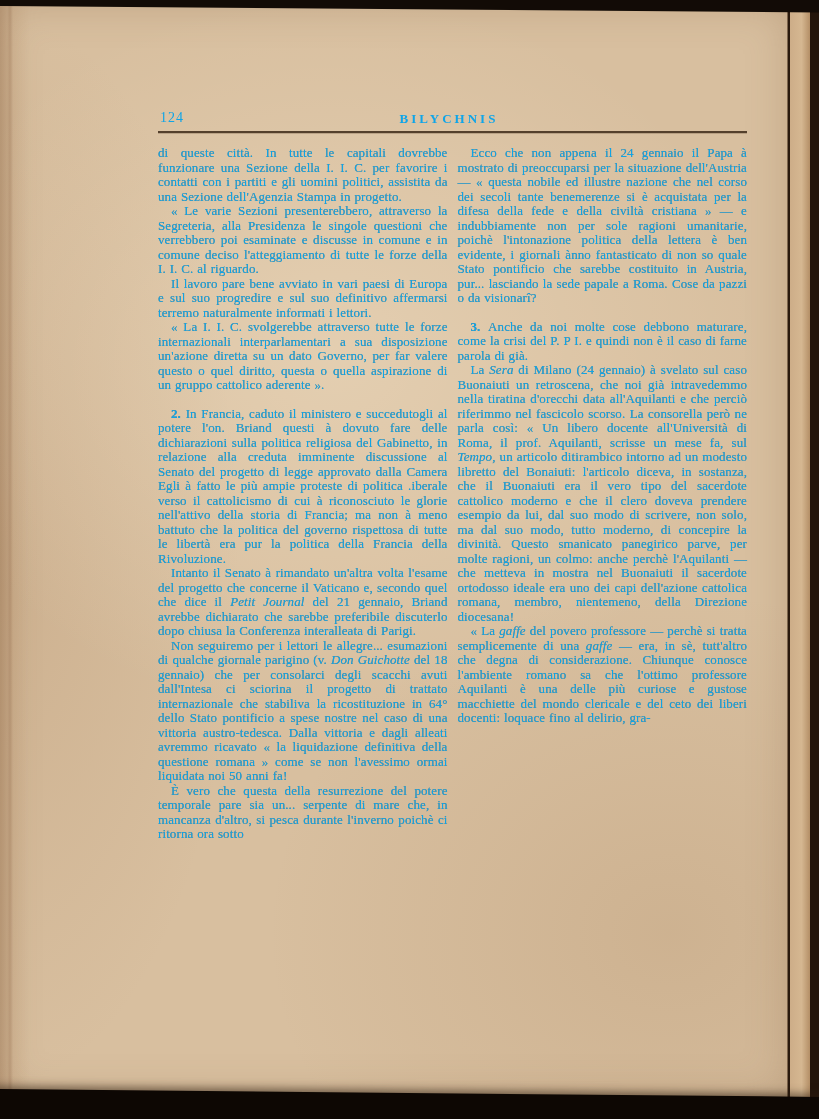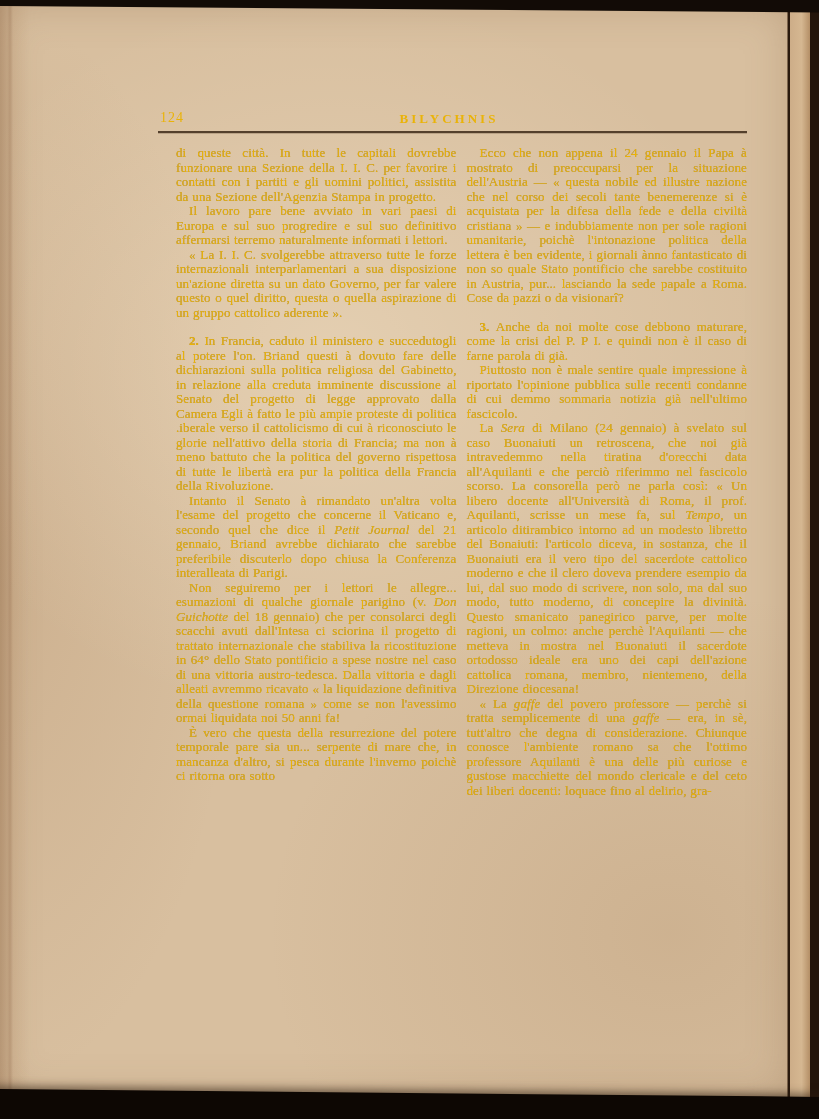--- a/index.html
+++ b/index.html
@@ -29,26 +29,26 @@
     background:rgba(140,100,65,.30);filter:blur(1px);pointer-events:none;
   }
   
   .page-gap-line{position:absolute;top:0;bottom:14px;right:29px;width:3px;background:rgba(60,38,20,.55);}
   .fore-edge{position:absolute;top:0;bottom:12px;right:8px;width:21px;background:linear-gradient(90deg,#cdad88,#d5b791 55%,#b08a61);}
   .right-dark{position:absolute;top:0;bottom:0;right:0;width:9px;background:#23150b;}
   
   .shadow-top{position:absolute;left:-12px;right:-12px;top:-16px;height:22px;background:#120b06;transform:rotate(.45deg);transform-origin:left center;}
   .shadow-bottom{position:absolute;left:-12px;right:-12px;bottom:-24px;height:46px;background:#0d0703;transform:rotate(.55deg);transform-origin:right center;box-shadow:0 -3px 8px rgba(40,25,12,.55);}
   
-  .content{position:absolute;left:158px;top:110px;width:589px;color:#eab308;}
+  .content{position:absolute;left:158px;top:110px;width:589px;color:#0ea5e9;}
   .header-row{position:relative;height:18px;}
   .page-number{position:absolute;left:2px;top:0;font-size:14px;letter-spacing:1px;}
   .journal-title{position:absolute;left:0;right:7px;top:1px;text-align:center;font-weight:bold;font-size:13px;letter-spacing:3px;}
   .header-rule{height:2px;background:#54402c;margin-top:3px;box-shadow:0 1px 0 rgba(84,64,44,.25);}
-  .columns{display:flex;gap:10px;margin-top:13px;margin-left:18px;}
+  .columns{display:flex;gap:10px;margin-top:13px;}
   .column{width:289.5px;}
   .para{margin:0;text-align:justify;font-size:13px;line-height:14.5px;letter-spacing:.1px;word-spacing:.5px;text-shadow:0 0 .5px rgba(74,56,42,.55);}
   .para.indent{text-indent:13px;}
   .para.space-before{margin-top:14px;}
   .it{font-style:italic;}
   .bd{font-weight:bold;}
 </style>
 </head>
 <body>
 
@@ -63,31 +63,31 @@
 
   <div class="content">
     <div class="header-row">
       <span class="page-number">124</span>
       <span class="journal-title">BILYCHNIS</span>
     </div>
     <div class="header-rule"></div>
     <div class="columns">
       <div class="column">
           <p class="para"><span>di queste città. In tutte le capitali dovrebbe funzionare una Sezione della I. I. C. per favorire i contatti con i partiti e gli uomini politici, assistita da una Sezione dell'Agenzia Stampa in progetto.</span></p>
+          <p class="para indent"><span>« Le varie Sezioni presenterebbero, attraverso la Segreteria, alla Presidenza le singole questioni che verrebbero poi esaminate e discusse in comune e in comune deciso l'atteggiamento di tutte le forze della I. I. C. al riguardo.</span></p>
           <p class="para indent"><span>Il lavoro pare bene avviato in vari paesi di Europa e sul suo progredire e sul suo definitivo affermarsi terremo naturalmente informati i lettori.</span></p>
           <p class="para indent"><span>« La I. I. C. svolgerebbe attraverso tutte le forze internazionali interparlamentari a sua disposizione un'azione diretta su un dato Governo, per far valere questo o quel diritto, questa o quella aspirazione di un gruppo cattolico aderente ».</span></p>
           <p class="para indent space-before"><span class="bd">2. </span><span>In Francia, caduto il ministero e succedutogli al potere l'on. Briand questi à dovuto fare delle dichiarazioni sulla politica religiosa del Gabinetto, in relazione alla creduta imminente discussione al Senato del progetto di legge approvato dalla Camera Egli à fatto le più ampie proteste di politica .iberale verso il cattolicismo di cui à riconosciuto le glorie nell'attivo della storia di Francia; ma non à meno battuto che la politica del governo rispettosa di tutte le libertà era pur la politica della Francia della Rivoluzione.</span></p>
           <p class="para indent"><span>Intanto il Senato à rimandato un'altra volta l'esame del progetto che concerne il Vaticano e, secondo quel che dice il </span><span class="it">Petit Journal</span><span> del 21 gennaio, Briand avrebbe dichiarato che sarebbe preferibile discuterlo dopo chiusa la Conferenza interalleata di Parigi.</span></p>
           <p class="para indent"><span>Non seguiremo per i lettori le allegre... esumazioni di qualche giornale parigino (v. </span><span class="it">Don Guichotte</span><span> del 18 gennaio) che per consolarci degli scacchi avuti dall'Intesa ci sciorina il progetto di trattato internazionale che stabiliva la ricostituzione in 64° dello Stato pontificio a spese nostre nel caso di una vittoria austro-tedesca. Dalla vittoria e dagli alleati avremmo ricavato « la liquidazione definitiva della questione romana » come se non l'avessimo ormai liquidata noi 50 anni fa!</span></p>
           <p class="para indent"><span>È vero che questa della resurrezione del potere temporale pare sia un... serpente di mare che, in mancanza d'altro, si pesca durante l'inverno poichè ci ritorna ora sotto</span></p>
         </div>
       <div class="column">
           <p class="para indent"><span>Ecco che non appena il 24 gennaio il Papa à mostrato di preoccuparsi per la situazione dell'Austria — « questa nobile ed illustre nazione che nel corso dei secoli tante benemerenze si è acquistata per la difesa della fede e della civiltà cristiana » — e indubbiamente non per sole ragioni umanitarie, poichè l'intonazione politica della lettera è ben evidente, i giornali ànno fantasticato di non so quale Stato pontificio che sarebbe costituito in Austria, pur... lasciando la sede papale a Roma. Cose da pazzi o da visionarî?</span></p>
           <p class="para indent space-before"><span class="bd">3. </span><span>Anche da noi molte cose debbono maturare, come la crisi del P. P I. e quindi non è il caso di farne parola di già.</span></p>
-          <p class="para indent"><span>Piuttosto non è male sentire quale impressione à riportato l'opinione pubblica sulle recenti condanne di cui demmo sommaria notizia già nell'ultimo fascicolo.</span></p>
           <p class="para indent"><span>La </span><span class="it">Sera</span><span> di Milano (24 gennaio) à svelato sul caso Buonaiuti un retroscena, che noi già intravedemmo nella tiratina d'orecchi data all'Aquilanti e che perciò riferimmo nel fascicolo scorso. La consorella però ne parla così: « Un libero docente all'Università di Roma, il prof. Aquilanti, scrisse un mese fa, sul </span><span class="it">Tempo</span><span>, un articolo ditirambico intorno ad un modesto libretto del Bonaiuti: l'articolo diceva, in sostanza, che il Buonaiuti era il vero tipo del sacerdote cattolico moderno e che il clero doveva prendere esempio da lui, dal suo modo di scrivere, non solo, ma dal suo modo, tutto moderno, di concepire la divinità. Questo smanicato panegirico parve, per molte ragioni, un colmo: anche perchè l'Aquilanti — che metteva in mostra nel Buonaiuti il sacerdote ortodosso ideale era uno dei capi dell'azione cattolica romana, membro, nientemeno, della Direzione diocesana!</span></p>
           <p class="para indent"><span>« La </span><span class="it">gaffe</span><span> del povero professore — perchè si tratta semplicemente di una </span><span class="it">gaffe</span><span> — era, in sè, tutt'altro che degna di considerazione. Chiunque conosce l'ambiente romano sa che l'ottimo professore Aquilanti è una delle più curiose e gustose macchiette del mondo clericale e del ceto dei liberi docenti: loquace fino al delirio, gra-</span></p>
         </div>
     </div>
   </div>
 
   <div class="shadow-top"></div>
   <div class="shadow-bottom"></div>
 </div>
 

